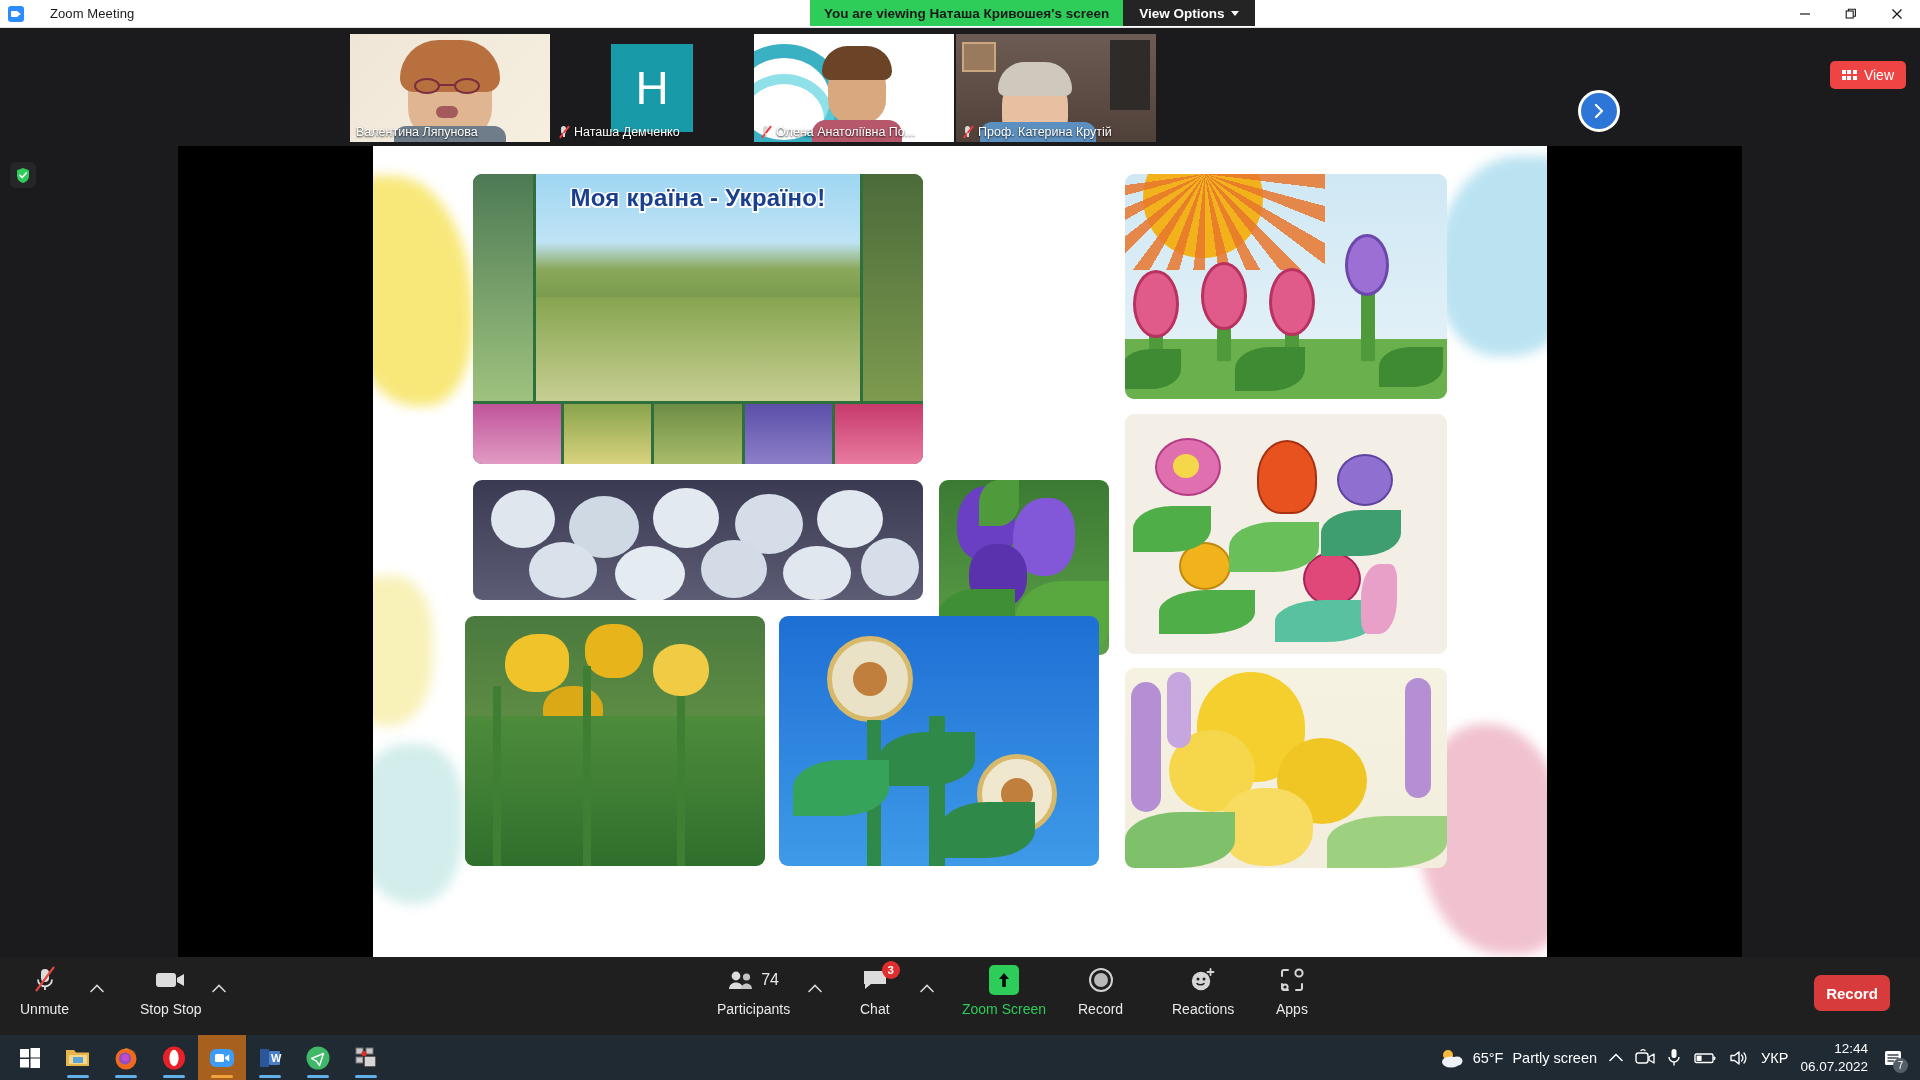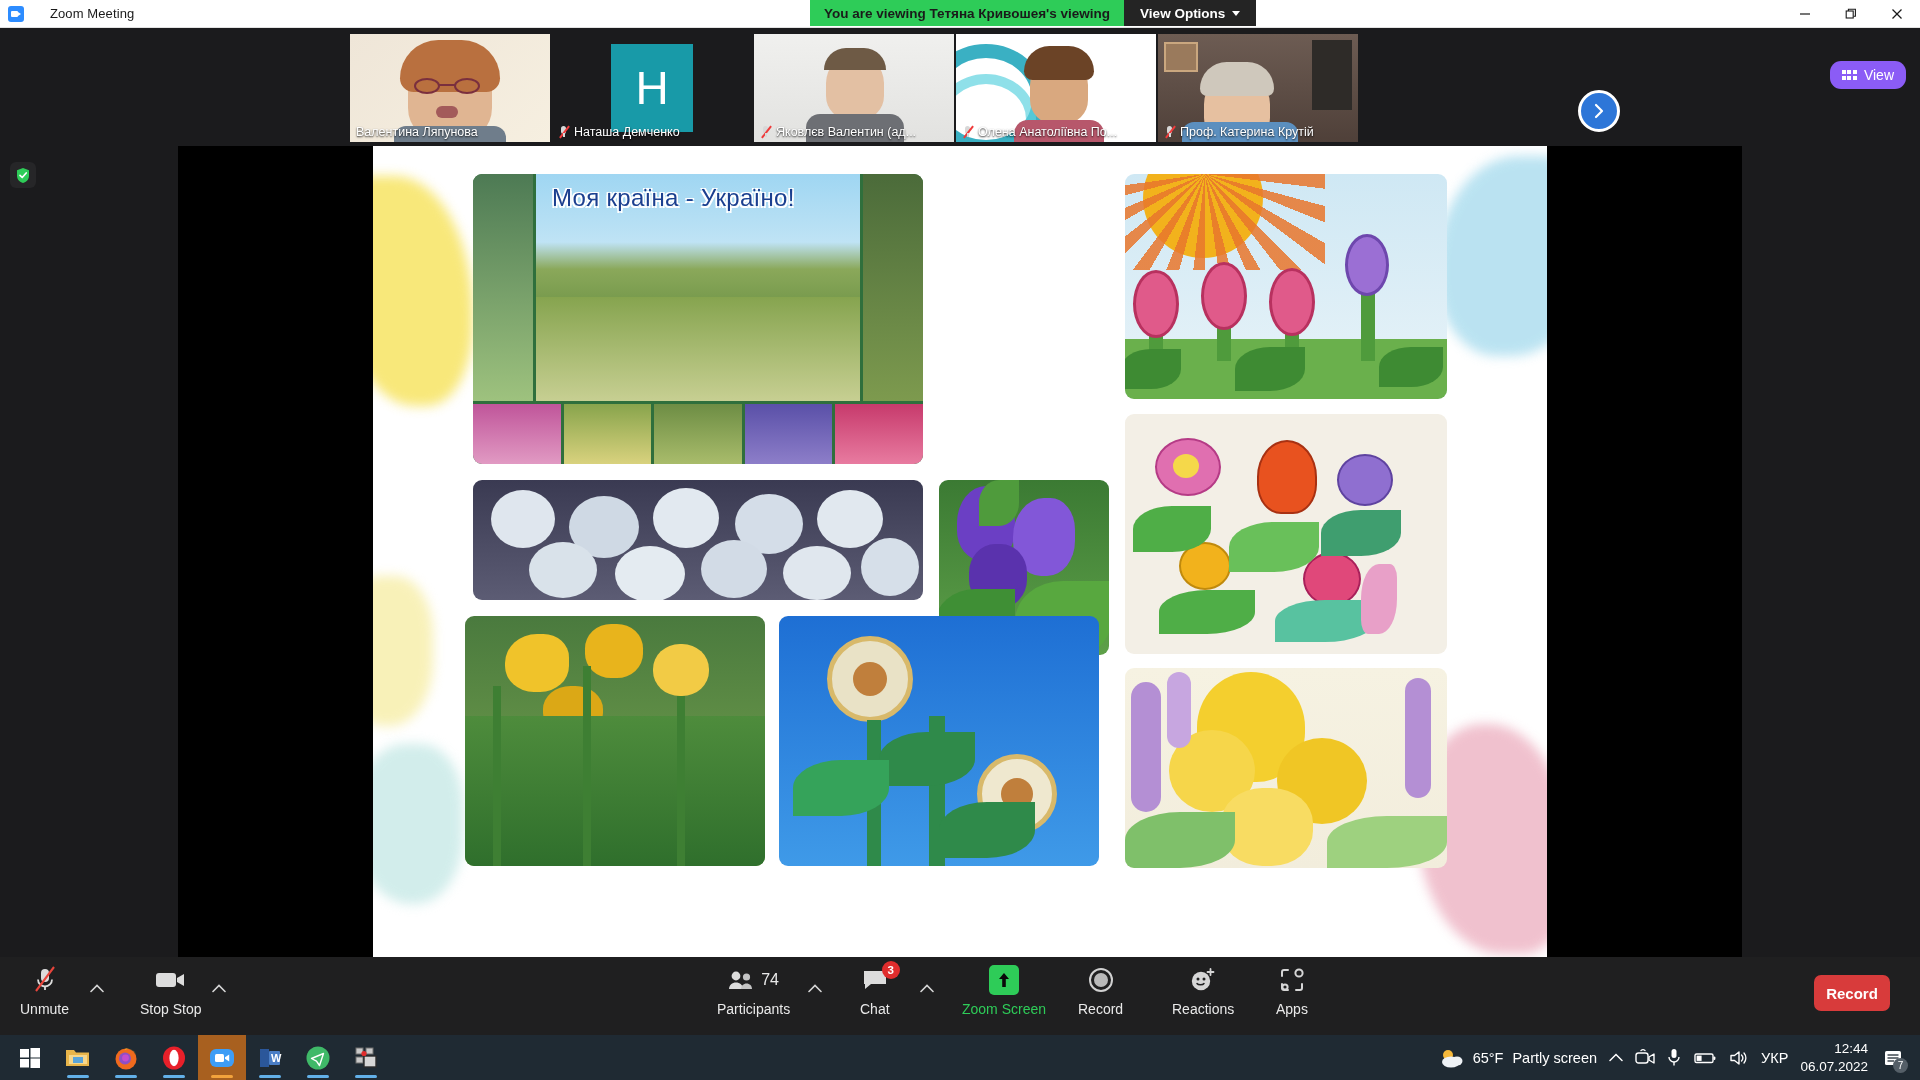--- a/index.html
+++ b/index.html
@@ -97,21 +97,21 @@
   }
   .next-btn {
     position:absolute; top:62px; left:1578px; width:42px; height:42px; border-radius:50%;
     background:#2d76d8; border:3px solid #ffffff;
     display:flex; align-items:center; justify-content:center; z-index:25;
   }
   .next-btn svg { display:block; }
   .view-btn {
     position:absolute; top:33px; right:14px; height:28px;
     display:flex; align-items:center; gap:7px; padding:0 12px;
-    background:#8b5cf6; border-radius:11px; color:#ffffff; font-size:14px; z-index:25;
+    background:#ef4444; border-radius:5px; color:#ffffff; font-size:14px; z-index:25;
   }
   .grid-ic { display:grid; grid-template-columns:repeat(3,4px); grid-template-rows:repeat(2,4px); gap:1.5px; }
   .grid-ic span { background:#ffffff; display:block; }
 
   
   .stage {
     position:absolute; left:178px; top:146px; width:1564px; height:818px;
     background:#000000; z-index:10; overflow:hidden;
   }
   .slide {
@@ -130,25 +130,24 @@
   .wc-teal { left:-20px; bottom:60px; width:110px; height:160px; background:#bfe6e3; opacity:.7; }
   .card { position:absolute; border-radius:9px; overflow:hidden; background:#ddd; }
 
   
   #card-country { left:100px; top:28px; width:450px; height:290px; background:#2f6f3c; }
   .cc-grid { position:absolute; inset:0; display:grid;
     grid-template-columns:60px 1fr 60px; grid-template-rows:1fr 60px; gap:3px; }
   .cc-main { position:relative; overflow:hidden;
     background:linear-gradient(#9fd6f2 0%, #bfe3f5 30%, #8aa85a 42%, #6f9447 62%, #cfd9a0 100%); }
   .cc-title {
-    position:absolute; left:0; right:0; top:10px; 
-    font-size:24px; font-weight:normal; color:#1b3f8f;
+    position:absolute; left:0; right:0; top:10px; text-align:center;
+    font-size:24px; font-weight:bold; color:#1b3f8f;
     text-shadow: -1.5px -1.5px 0 #fff, 1.5px -1.5px 0 #fff, -1.5px 1.5px 0 #fff, 1.5px 1.5px 0 #fff;
     letter-spacing:.3px;
-    padding-left:16px;
   }
   .cc-field { position:absolute; left:0; right:0; bottom:0; height:46%;
     background:linear-gradient(#86a44f, #c7cf92); }
   .cc-side-top { background:linear-gradient(#4b6b3a,#7d9a4e); }
   .cc-strip { display:grid; grid-template-columns:repeat(5,1fr); gap:3px; grid-column:1/4; }
   .cc-strip div:nth-child(1){background:linear-gradient(#c0559a,#e19ac3);}
   .cc-strip div:nth-child(2){background:linear-gradient(#88a44c,#d9d27e);}
   .cc-strip div:nth-child(3){background:linear-gradient(#6d8d44,#a9bc6b);}
   .cc-strip div:nth-child(4){background:linear-gradient(#5a50a8,#8d7ec9);}
   .cc-strip div:nth-child(5){background:linear-gradient(#c73a6c,#e87ba0);}
@@ -273,21 +272,21 @@
       <div class="winbtn">
         <svg width="12" height="12" viewBox="0 0 12 12">
           <line x1="1.5" y1="1.5" x2="10.5" y2="10.5" stroke="#1a1a1a" stroke-width="1.2"></line>
           <line x1="10.5" y1="1.5" x2="1.5" y2="10.5" stroke="#1a1a1a" stroke-width="1.2"></line>
         </svg>
       </div>
     </div>
   </div>
 
   <div class="viewbar">
-    <div class="viewing-pill">You are viewing Тетяна Кривошея's viewing</div>
+    <div class="viewing-pill">You are viewing Наташа Кривошея's screen</div>
     <div class="viewopts">
       <span>View Options</span>
       <span class="caret-d"></span>
     </div>
   </div>
 
   <div class="filmstrip">
     <div class="thumbs">
 
 
@@ -311,33 +310,20 @@
           <div class="avatar-sq">Н</div>
         </div>
         <div class="namebar">
           <span class="micmute">
               <i></i>
             </span>
           <span>Наташа Демченко</span>
         </div>
       </div>
 
-      <div class="thumb">
-        <div class="vid" style="background:linear-gradient(#f0f0ee,#e2e2e0);">
-          <div style="position:absolute;left:72px;top:20px;width:58px;height:66px;border-radius:29px 29px 24px 24px;background:#e3c0a3;"></div>
-          <div style="position:absolute;left:70px;top:14px;width:62px;height:22px;border-radius:31px 31px 0 0;background:#6e5a45;"></div>
-          <div style="position:absolute;left:52px;top:80px;width:98px;height:30px;background:#6d6f74;border-radius:14px 14px 0 0;"></div>
-        </div>
-        <div class="namebar">
-          <span class="micmute">
-              <i></i>
-            </span>
-          <span>Яковлєв Валентин (ад...</span>
-        </div>
-      </div>
 
       <div class="thumb">
         <div class="vid" style="background:#ffffff;">
           <div style="position:absolute;left:-30px;top:10px;width:120px;height:110px;border-radius:50%;border:14px solid #17a2b8;opacity:.85;"></div>
           <div style="position:absolute;left:-20px;top:40px;width:100px;height:90px;border-radius:50%;border:10px solid #5fd3e0;opacity:.7;"></div>
           <div style="position:absolute;left:74px;top:22px;width:58px;height:68px;border-radius:29px 29px 24px 24px;background:#d9a87f;"></div>
           <div style="position:absolute;left:68px;top:12px;width:70px;height:34px;border-radius:35px 35px 12px 12px;background:#6b4326;"></div>
           <div style="position:absolute;left:58px;top:86px;width:90px;height:24px;background:#b7576b;border-radius:14px 14px 0 0;"></div>
         </div>
         <div class="namebar">

